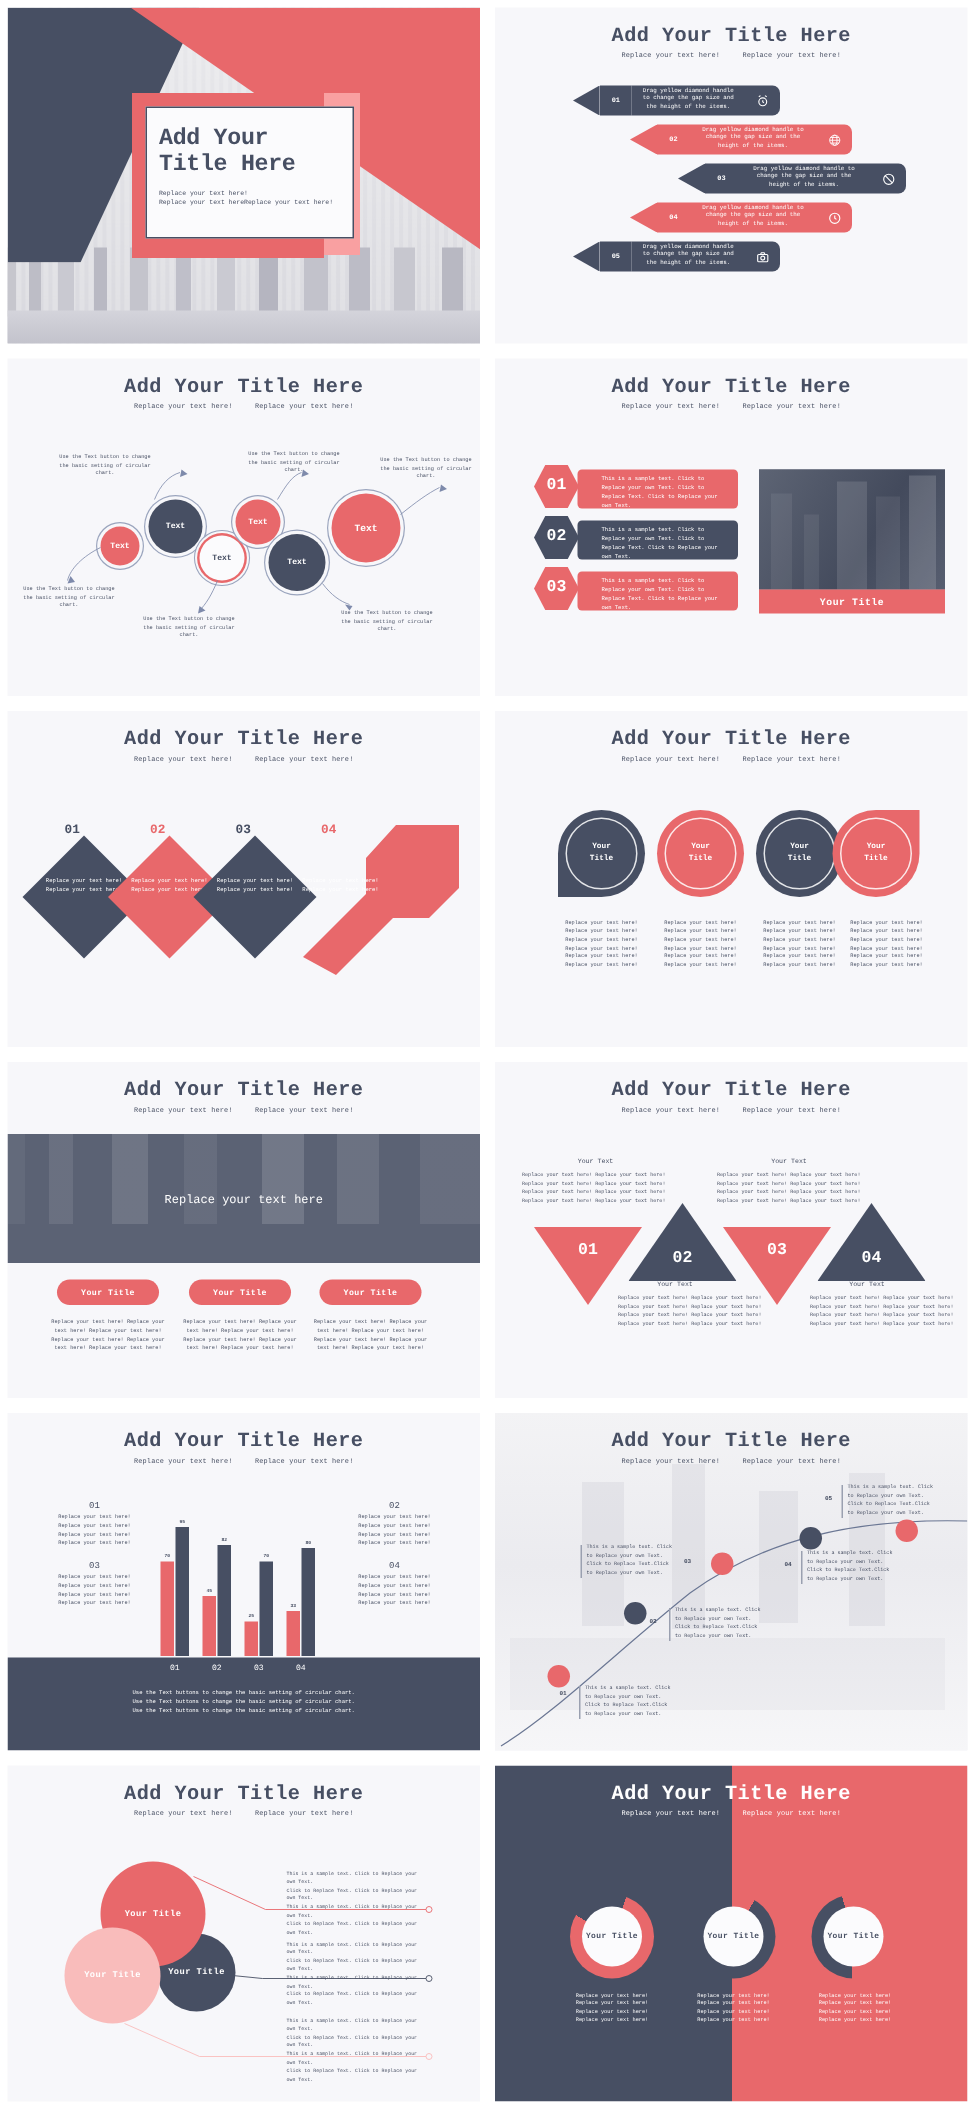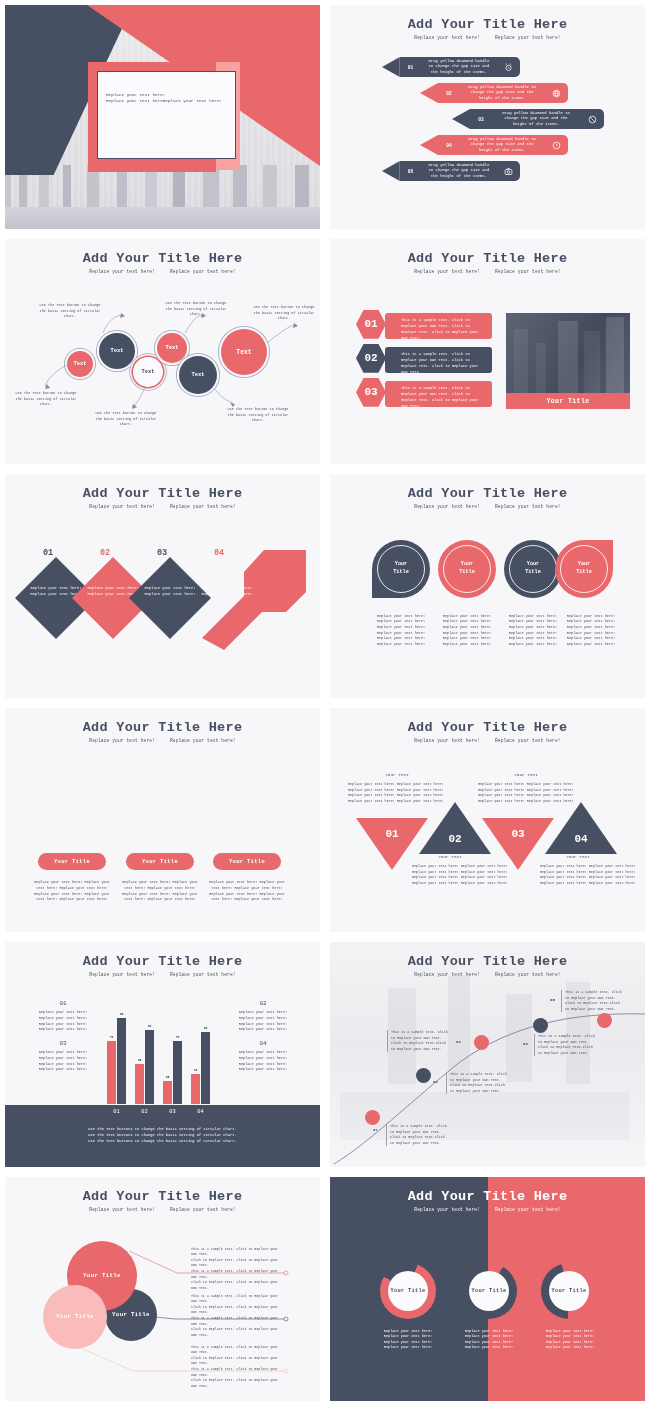--- a/index.html
+++ b/index.html
@@ -158,20 +158,24 @@
     <div class="canvas s1">
       <div class="photo">
         <div class="skyline"></div>
         <div class="water"></div>
       </div>
       <div class="navy-tri"></div>
       <div class="red-tri"></div>
       <div class="pink-box"></div>
       <div class="red-box"></div>
       <div class="card">
+        <h1>
+          <span>Add Your</span><br>
+          <span>Title Here</span>
+        </h1>
         <p>
           <span>Replace your text here!</span><br>
           <span>Replace your text hereReplace your text here!</span>
         </p>
       </div>
     </div>
   </div>
 
   <div class="slide">
     <div class="canvas">
@@ -427,20 +431,24 @@
   <div class="slide">
     <div class="canvas">
       <div class="hdr">
         <div class="t">Add Your Title Here</div>
         <div class="s">
           <span>Replace your text here!</span>
           <span>Replace your text here!</span>
         </div>
       </div>
 
+      <div class="banner" style="top:48px; height:86px;">
+        <div class="ph"></div>
+        <div class="lbl">Replace your text here</div>
+      </div>
 
       <div class="pill" style="left:33px; top:145px; width:68px;">Your  Title</div>
       <div class="pill" style="left:121px; top:145px; width:68px;">Your  Title</div>
       <div class="pill" style="left:208px; top:145px; width:68px;">Your  Title</div>
 
       <div class="coltxt" style="left:28px; top:172px;">Replace your text here!  Replace your text here!  Replace your text here!  Replace your text here!  Replace your text here!  Replace your text here!</div>
       <div class="coltxt" style="left:116px; top:172px;">Replace your text here!  Replace your text here!  Replace your text here!  Replace your text here!  Replace your text here!  Replace your text here!</div>
       <div class="coltxt" style="left:203px; top:172px;">Replace your text here!  Replace your text here!  Replace your text here!  Replace your text here!  Replace your text here!  Replace your text here!</div>
     </div>
   </div>

